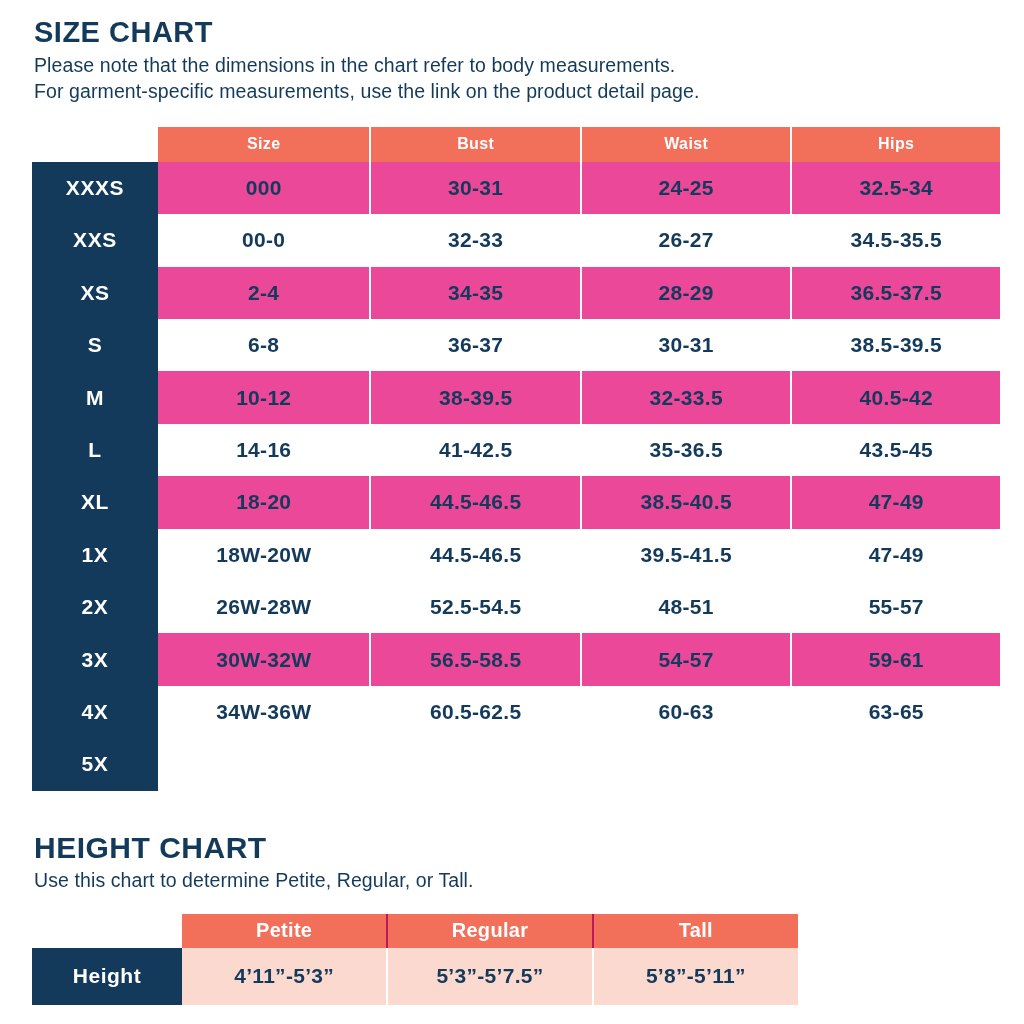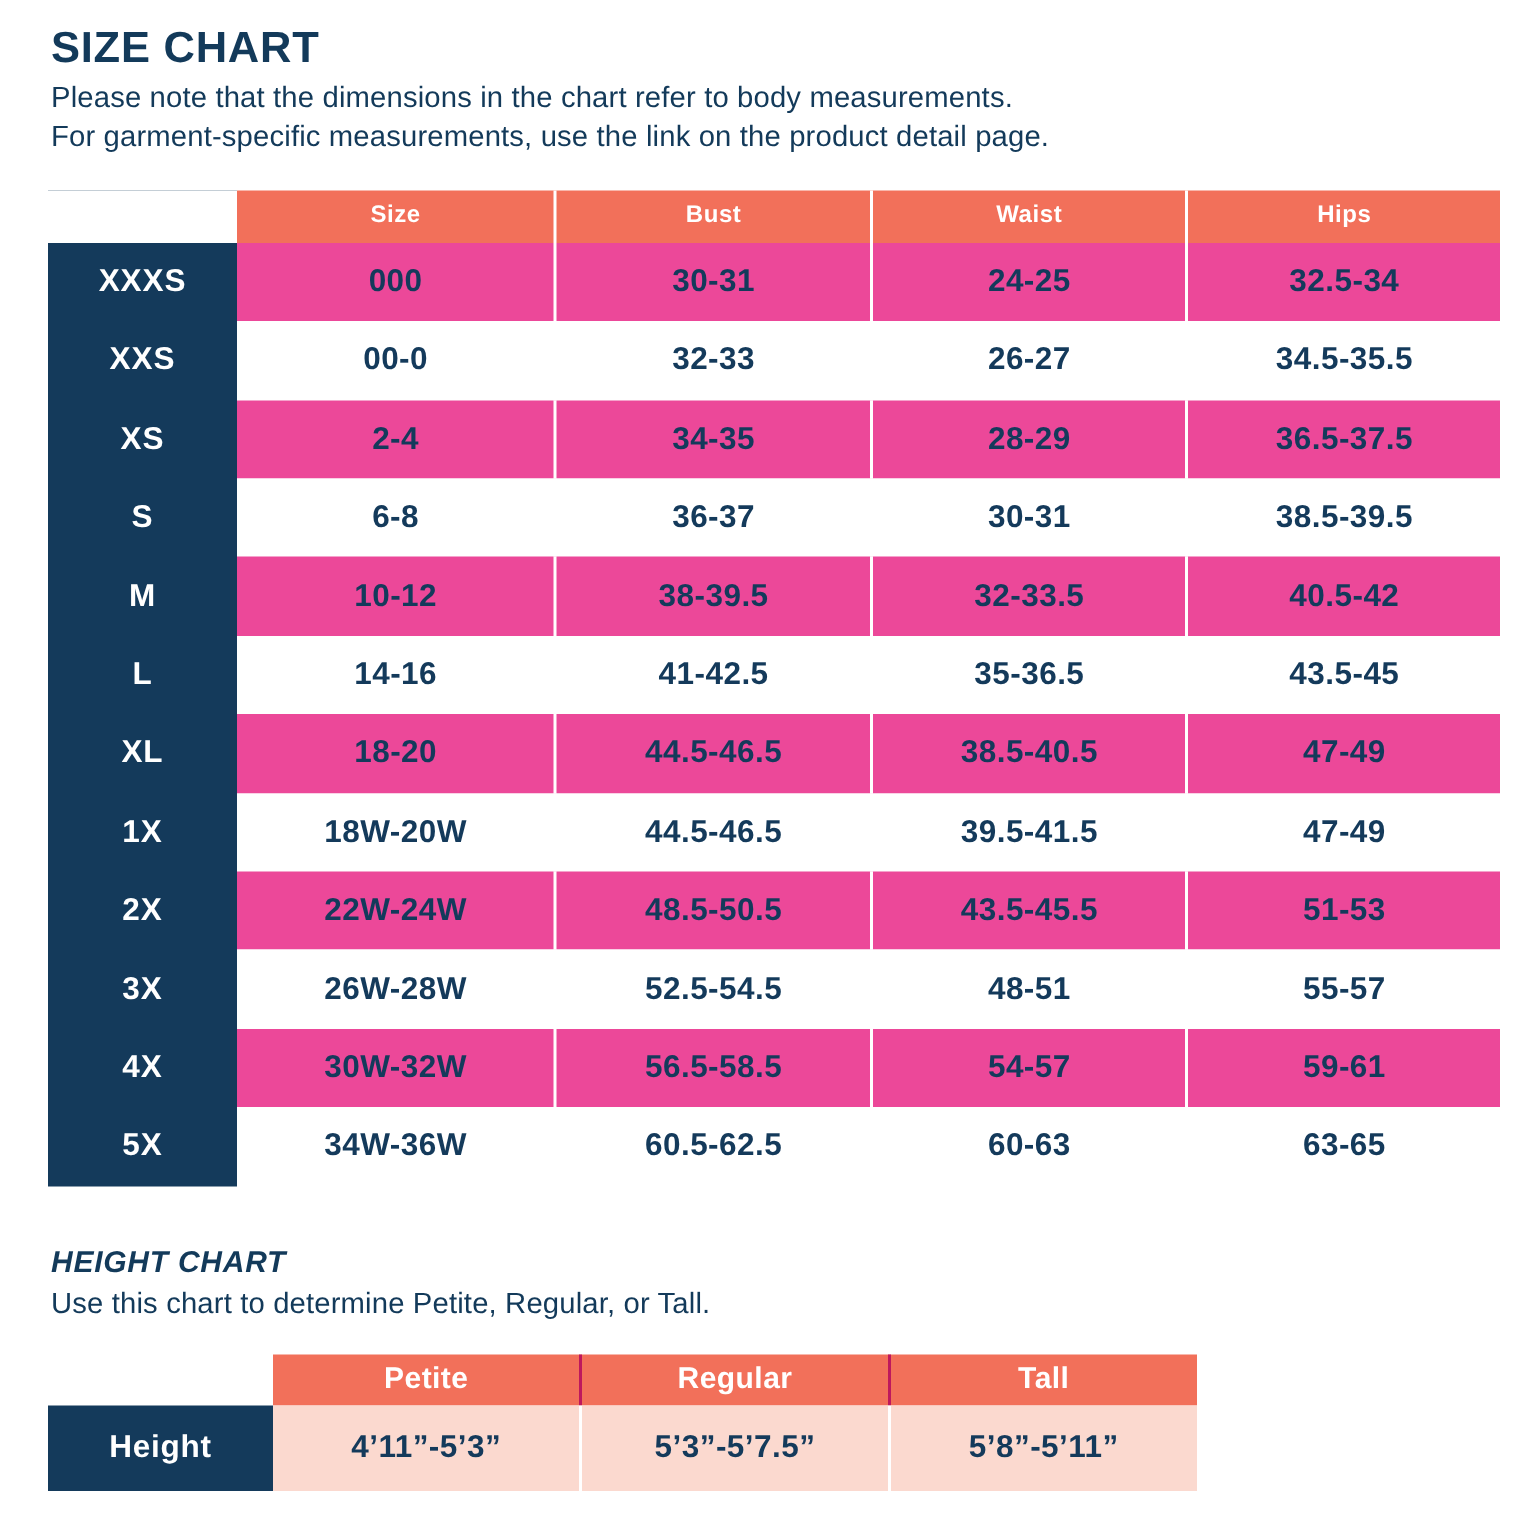--- a/index.html
+++ b/index.html
@@ -96,26 +96,25 @@
     border-right: 2px solid #ffffff;
     padding: 0;
     letter-spacing: 0.3px;
   }
   .data-table td:last-child { border-right: none; }
   .data-table tr.shaded td { background: #ec4899; }
   .data-table tr.plain td { background: #ffffff; }
 
   
   .height-title {
-    font-size: 20px;
+    font-size: 30px;
     font-weight: bold;
     letter-spacing: 0.5px;
     color: #133a5a;
     margin: 40px 0 4px 2px;
-    font-style: italic;
   }
   .height-sub {
     font-size: 19.5px;
     color: #133a5a;
     margin: 0 0 0 2px;
     letter-spacing: 0.1px;
   }
 
   .height-chart-wrap {
     margin-top: 22px;
@@ -255,26 +254,20 @@
           <td>18-20</td>
           <td>44.5-46.5</td>
           <td>38.5-40.5</td>
           <td>47-49</td>
         </tr>
         <tr class="plain">
           <td>18W-20W</td>
           <td>44.5-46.5</td>
           <td>39.5-41.5</td>
           <td>47-49</td>
-        </tr>
-        <tr class="shaded">
-          <td>22W-24W</td>
-          <td>48.5-50.5</td>
-          <td>43.5-45.5</td>
-          <td>51-53</td>
         </tr>
         <tr class="plain">
           <td>26W-28W</td>
           <td>52.5-54.5</td>
           <td>48-51</td>
           <td>55-57</td>
         </tr>
         <tr class="shaded">
           <td>30W-32W</td>
           <td>56.5-58.5</td>

